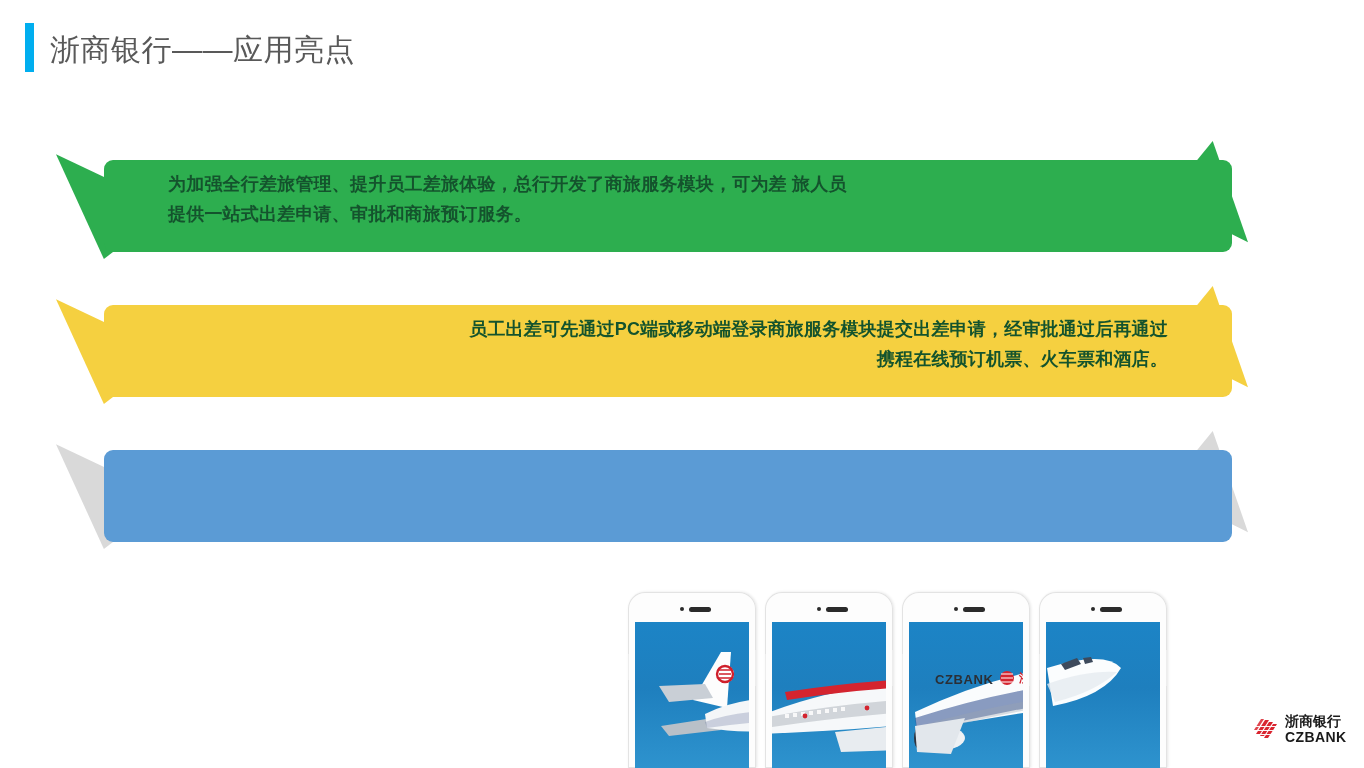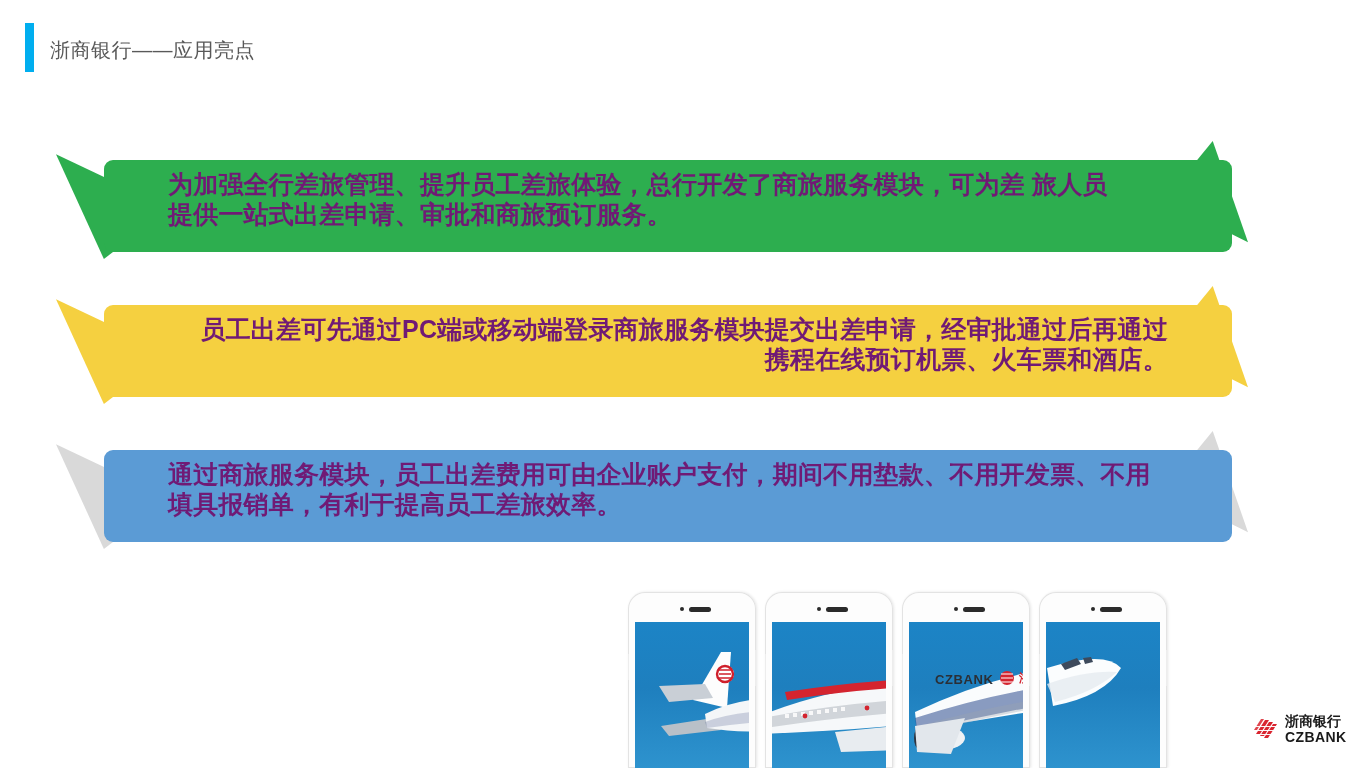--- a/index.html
+++ b/index.html
@@ -38,21 +38,21 @@
     left: 25px;
     top: 23px;
     width: 9px;
     height: 49px;
     background: #00AEEF;
   }
   .header-title {
     position: absolute;
     left: 50px;
     top: 30px;
-    font-size: 20px;
+    font-size: 30px;
     line-height: 40px;
     color: #595959;
     font-weight: 400;
     letter-spacing: 0.5px;
     white-space: nowrap;
   }
 
   
   .banner {
     position: absolute;
@@ -67,24 +67,24 @@
     width: 1128px;
     height: 92px;
     border-radius: 9px;
     box-sizing: border-box;
   }
   .banner-text {
     position: absolute;
     left: 168px;
     top: 36px;
     width: 1000px;
-    font-size: 25px;
+    font-size: 18px;
     line-height: 30px;
     font-weight: bold;
-    color: #701a75;
+    color: #14532d;
     letter-spacing: 0.2px;
     white-space: pre-line;
   }
   .tri {
     position: absolute;
     width: 0;
     height: 0;
     border-style: solid;
   }
   
@@ -254,22 +254,20 @@
     <div class="tri tri-right"></div>
     <div class="banner-body"></div>
     <div class="banner-text">员工出差可先通过PC端或移动端登录商旅服务模块提交出差申请，经审批通过后再通过
 携程在线预订机票、火车票和酒店。</div>
   </div>
 
   <div class="banner" id="banner-blue">
     <div class="tri tri-left"></div>
     <div class="tri tri-right"></div>
     <div class="banner-body"></div>
-    <div class="banner-text">通过商旅服务模块，员工出差费用可由企业账户支付，期间不用垫款、不用开发票、不用
-填具报销单，有利于提高员工差旅效率。</div>
   </div>
 
   <div class="phones">
 
     <div class="phone" style="left:0px;">
       <span class="phone-side-btn"></span>
       <span class="phone-side-btn2"></span>
       <span class="phone-cam"></span>
       <span class="phone-speaker"></span>
       <div class="phone-screen">

